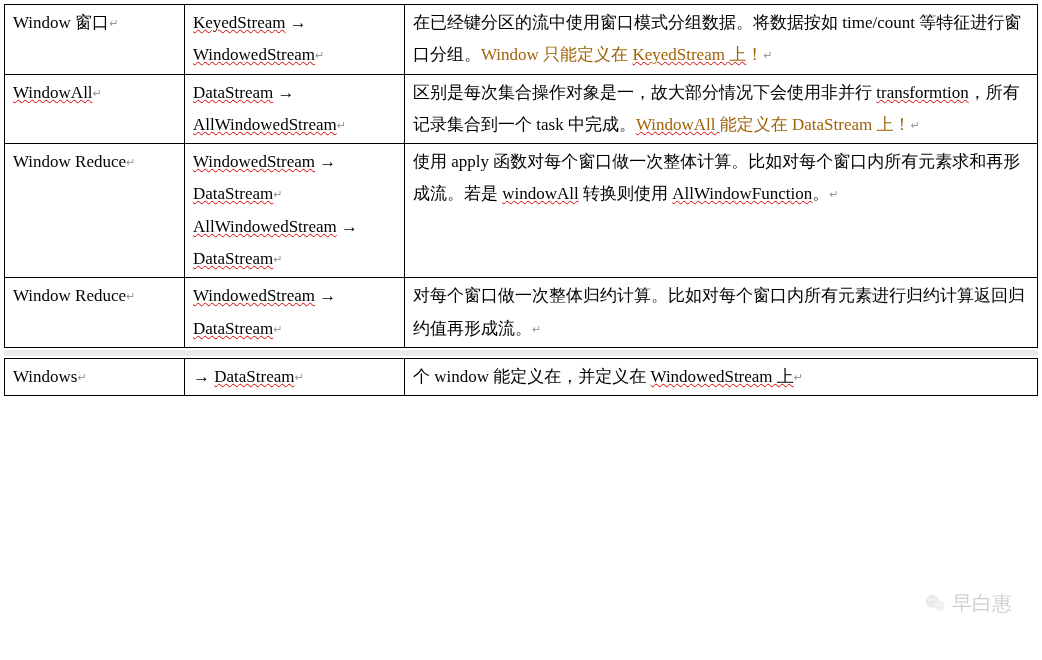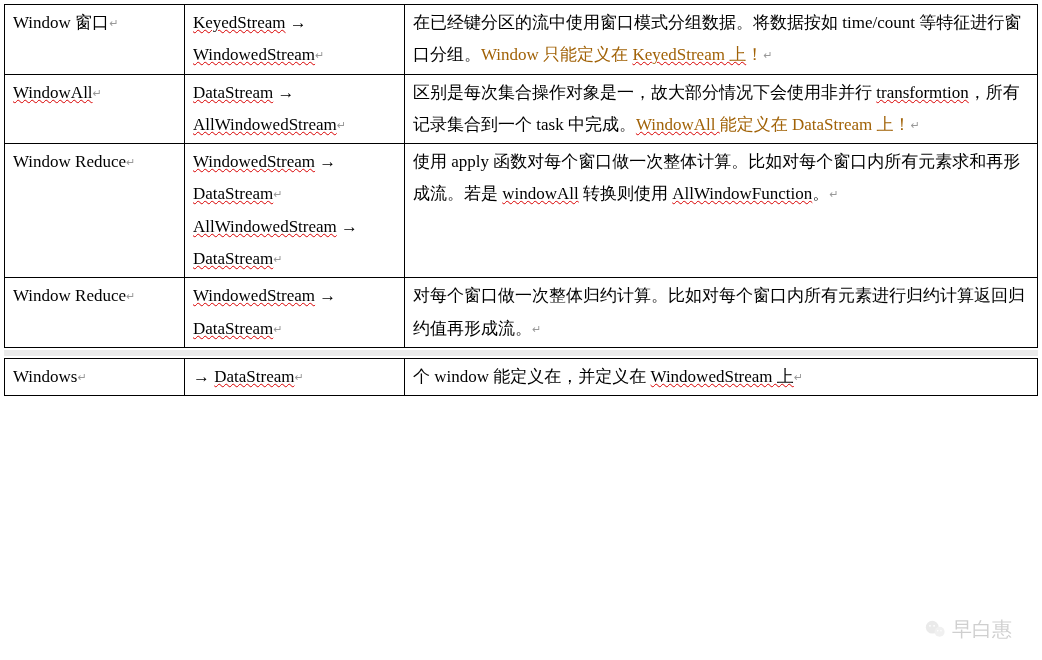--- a/index.html
+++ b/index.html
@@ -35,21 +35,21 @@
   .red { color: #a16207; }
   .pmark { color: #999; font-size: 11px; vertical-align: 1px; }
   .gap {
     height: 6px;
     background: #eaeaea;
     margin: 2px 0;
   }
   .watermark {
     position: absolute;
     right: 30px;
-    bottom: 12px;
+    bottom: 38px;
     opacity: 0.25;
     font-size: 20px;
     font-family: "KaiTi", "STKaiti", serif;
     color: #444;
     display: flex;
     align-items: center;
     gap: 6px;
   }
   .watermark svg { opacity: 0.7; }
 </style>

